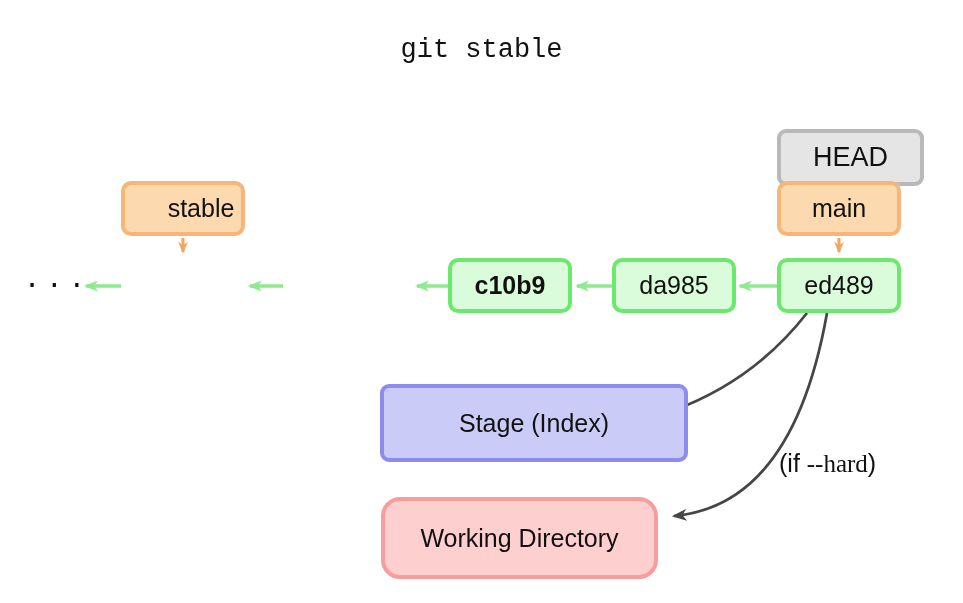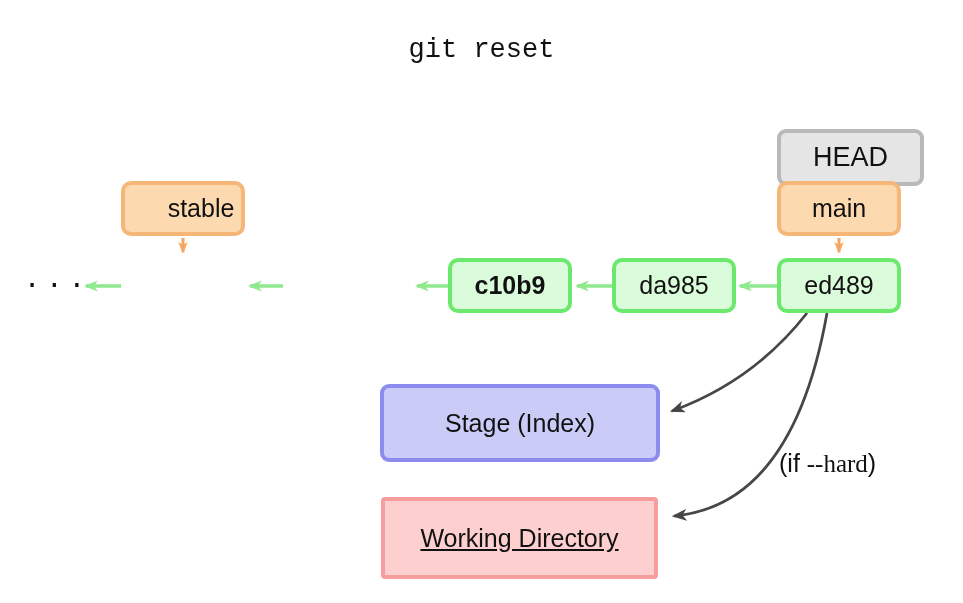--- a/index.html
+++ b/index.html
@@ -74,35 +74,34 @@
     height: 55px;
     background: var(--branch_fill, #fcd9ae);
     border: 4px solid var(--branch_border, #f6b678);
     z-index: 2;
   }
   .branch-stable { left: 121px; top: 181px; padding-left: 36px; }
   .branch-main  { left: 777px; top: 181px; }
   .stage-box {
     left: 380px;
     top: 384px;
-    width: 280px;
+    width: 308px;
     height: 78px;
     background: var(--stage_fill, #cbcbf8);
     border: 4px solid var(--stage_border, #8c8cee);
     border-radius: 9px;
   }
   .workdir-box {
     left: 381px;
     top: 497px;
     width: 277px;
     height: 82px;
     background: var(--workdir_fill, #fdcfcf);
     border: 4px solid var(--workdir_border, #f79d9d);
-    border-radius: 4px;
-    text-decoration: underline;
+    border-radius: 19px;
   }
   .hard-note {
     position: absolute;
     left: 779px;
     top: 449px;
     font-size: 25px;
     white-space: pre;
     color: var(--text, #111);
   }
   .hard-note .mono {
@@ -141,21 +140,21 @@
     <path class="stroke-green" d="M612,286 L577,286" marker-end="url(#mk-green)"></path>
     <path class="stroke-green" d="M777,286 L740,286" marker-end="url(#mk-green)"></path>
 
     <path class="stroke-orange" d="M183,238 L183,252" marker-end="url(#mk-orange)"></path>
     <path class="stroke-orange" d="M839,238 L839,252" marker-end="url(#mk-orange)"></path>
 
     <path class="stroke-dark" d="M807,313 Q754,381 672,411" marker-end="url(#mk-dark)"></path>
     <path class="stroke-dark" d="M827,313 Q793,505 674,516" marker-end="url(#mk-dark)"></path>
   </svg>
 
-  <div class="title">git reset</div>
+  <div class="title">git stable</div>
 
   <div class="ellipsis">· · ·</div>
 
   <div class="box head-box">HEAD</div>
 
   <div class="box branch branch-stable">stable</div>
 
   <div class="box branch branch-main">main</div>
 
   <div class="box commit commit-c10b9">c10b9</div>

